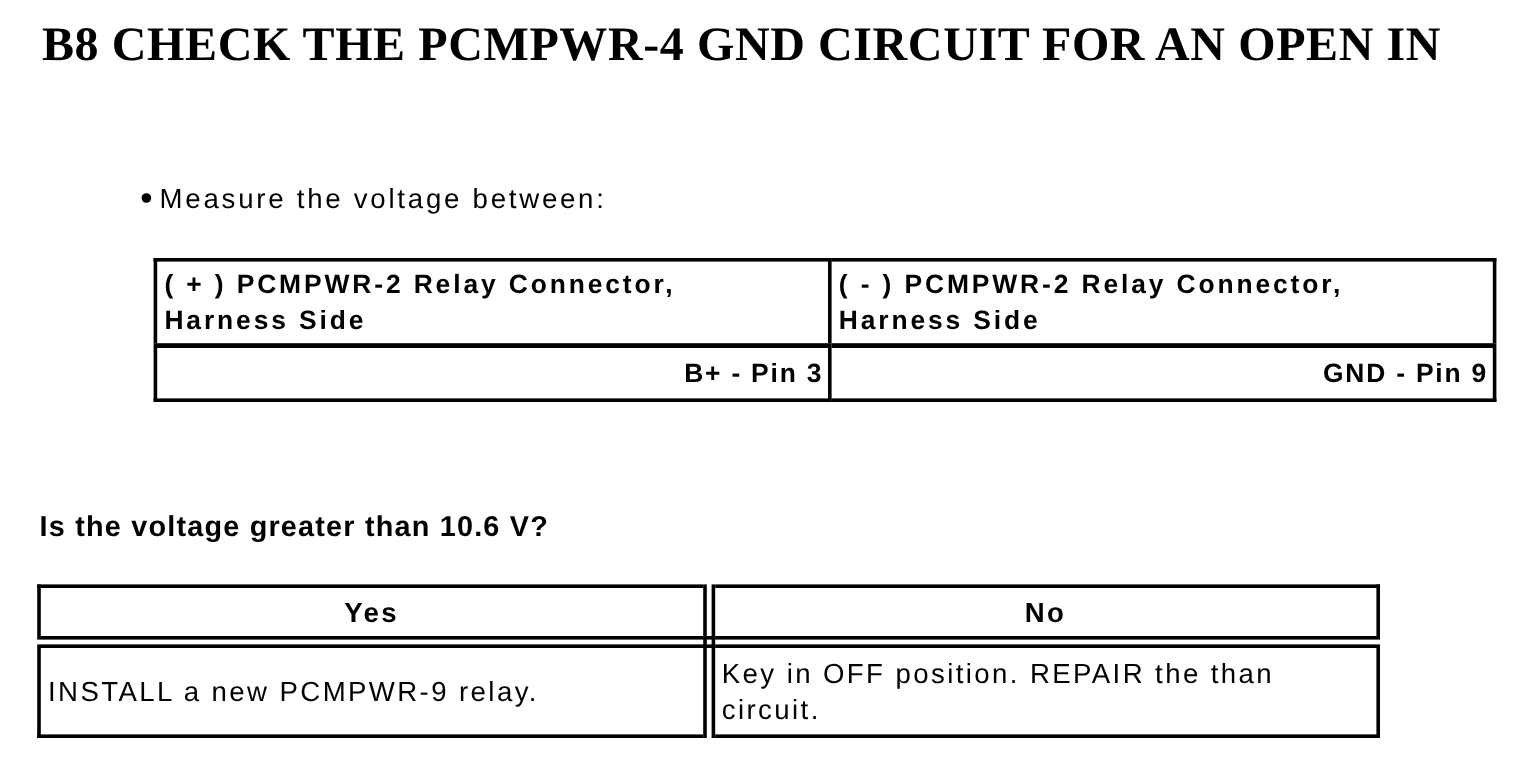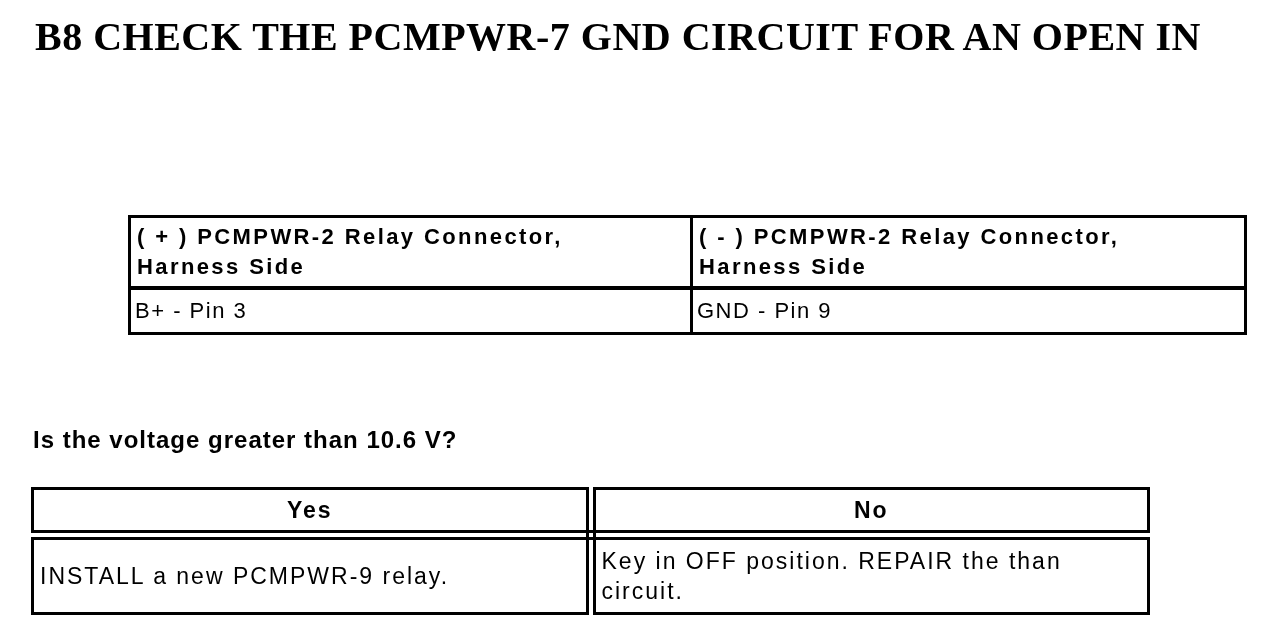--- a/index.html
+++ b/index.html
@@ -71,25 +71,26 @@
     letter-spacing: 2.4px;
     line-height: 30px;
     text-align: left;
     vertical-align: middle;
     height: 64px;
     padding: 2px 6px;
   }
   .tbl1 td {
     font-size: 22px;
     letter-spacing: 1.5px;
-    text-align: left;
+    text-align: right;
     vertical-align: middle;
     height: 40px;
     padding: 1px 4px;
     white-space: nowrap;
+    font-weight: bold;
   }
 
   
   .question {
     position: absolute;
     left: 33px;
     top: 426px;
     font-size: 24px;
     font-weight: bold;
     letter-spacing: 1px;
@@ -131,23 +132,26 @@
     height: 64px;
     padding: 4px 6px;
   }
 </style>
 </head>
 <body>
 
 <div class="page">
 
   <div class="heading">
-    <div>B8 CHECK THE PCMPWR-7 GND CIRCUIT FOR AN OPEN IN</div>
+    <div>B8 CHECK THE PCMPWR-4 GND CIRCUIT FOR AN OPEN IN</div>
   </div>
 
+  <div class="bullet-line">
+    <span class="bullet-dot"></span><span>Measure the voltage between:</span>
+  </div>
 
   <table class="tbl1">
     <colgroup>
       <col style="width:562px">
       <col style="width:554px">
     </colgroup>
     <thead>
       <tr>
         <th>
           <div>( + ) PCMPWR-2 Relay Connector,</div>

